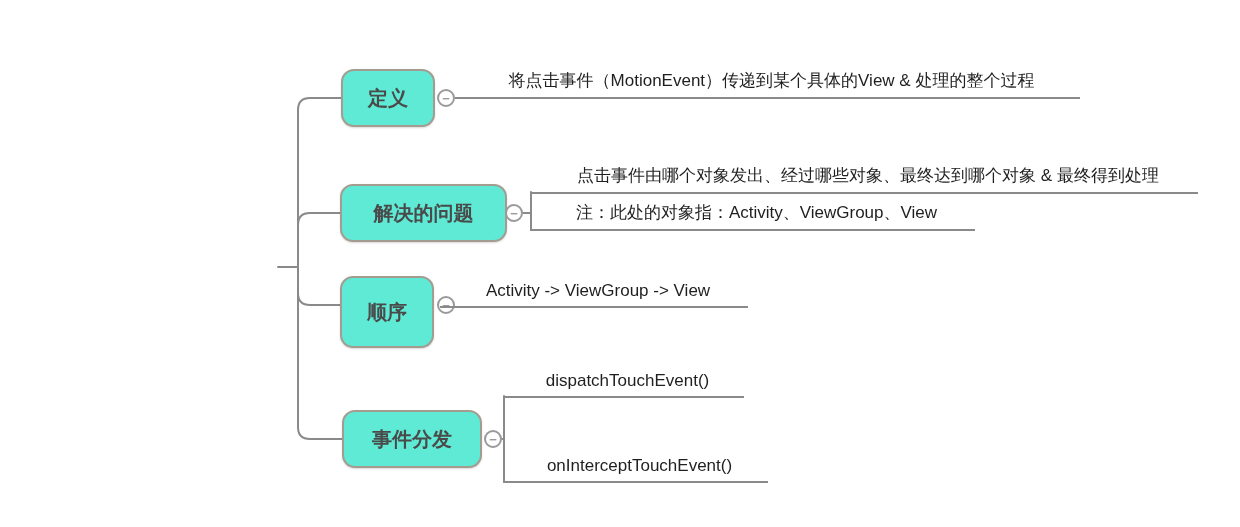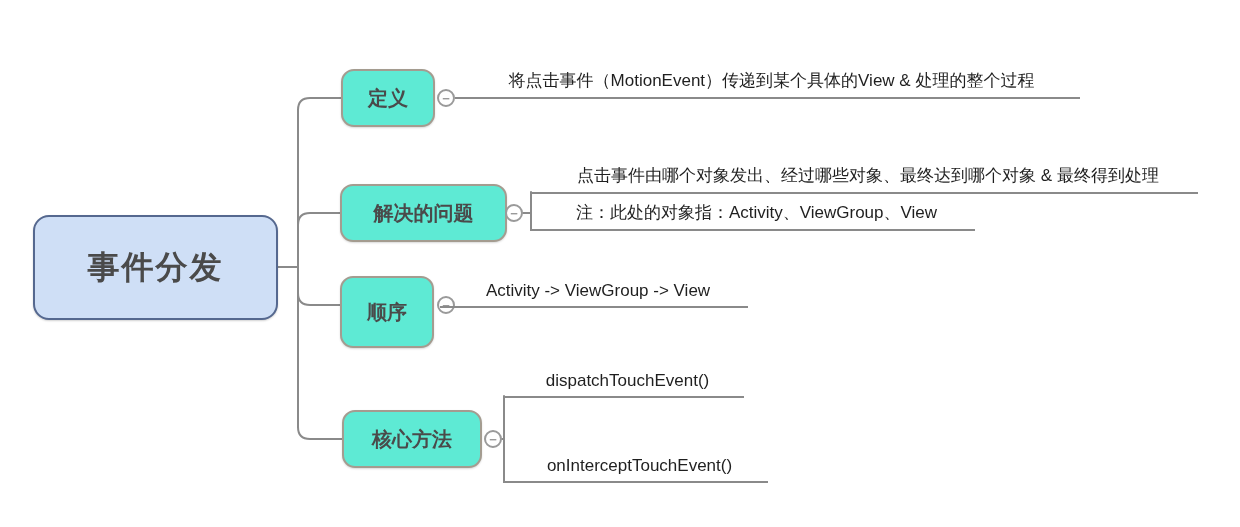--- a/index.html
+++ b/index.html
@@ -68,35 +68,32 @@
       <path d="M298 110 V427"></path>
       <path d="M298 110 Q298 98 310 98 H341"></path>
       <path d="M298 225 Q298 213 310 213 H340"></path>
       <path d="M298 293 Q298 305 310 305 H340"></path>
       <path d="M298 427 Q298 439 310 439 H342"></path>
       <path d="M523 213 H531 M531 192 V229"></path>
       <path d="M502 439 H504 M504 396 V481"></path>
     </g>
   </svg>
 
-  <div class="topic root-topic">
-    <span>事件分发</span>
-  </div>
 
   <div class="topic branch b-def">
     <span>定义</span>
   </div>
   <div class="topic branch b-sol">
     <span>解决的问题</span>
   </div>
   <div class="topic branch b-ord">
     <span>顺序</span>
   </div>
   <div class="topic branch b-core">
-    <span>核心方法</span>
+    <span>事件分发</span>
   </div>
 
   <div class="collapse cl-def">
     <span>−</span>
   </div>
   <div class="collapse cl-sol">
     <span>−</span>
   </div>
   <div class="collapse cl-ord">
     <span>−</span>

